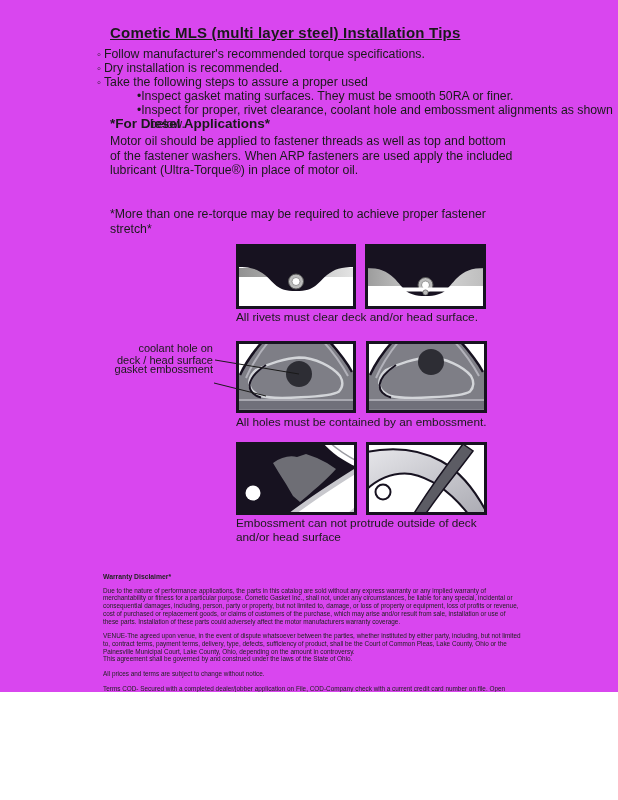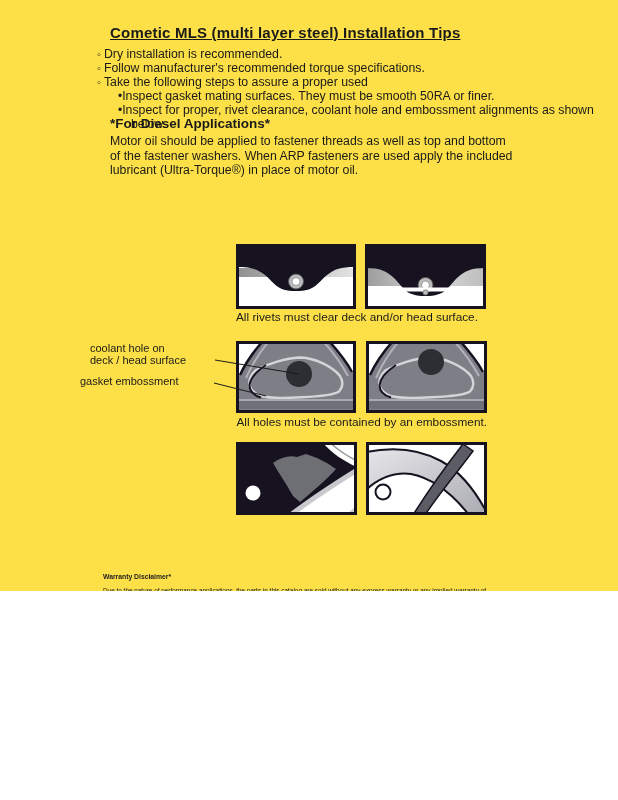--- a/index.html
+++ b/index.html
@@ -1,66 +1,67 @@
 <!DOCTYPE html>
 <html><head>
 <meta charset="utf-8">
 <style>
   html,body{margin:0;padding:0;background:#ffffff;}
-  .page{position:relative;width:618px;height:591px;background:#fde047;
+  .page{position:relative;width:618px;height:692px;background:#d946ef;
         font-family:"Liberation Sans",sans-serif;color:#1a1a1a;overflow:hidden;}
   .abs{position:absolute;}
 
   .title{left:110px;top:24px;font-size:15px;font-weight:bold;text-decoration:underline;letter-spacing:.2px;}
 
   .tips{left:97px;top:47px;font-size:12.3px;line-height:14px;}
   .tip{padding-left:13px;text-indent:-13px;}
   .tip::before{content:"\25E6\00a0";font-size:11px;}
-  .tip.sub{margin-left:21px;}
+  .tip.sub{margin-left:40px;}
   .tip.sub::before{content:"\2022";font-size:12px;}
 
   .diesel-h{left:110px;top:116px;font-size:13.5px;font-weight:bold;}
   .body-p{left:110px;width:404px;font-size:12.3px;line-height:14.6px;}
   .p1{top:134px;}
   .p2{top:165px;}
   .note{top:207px;}
 
   .rw-header{width:121px;text-align:center;font-size:13px;font-weight:bold;letter-spacing:.5px;margin-top:20px;}
   .panel{box-sizing:border-box;}
   .panel svg{display:block;width:100%;height:100%;}
   .caption{font-size:11.8px;font-weight:normal;line-height:13.5px;}
 
-  .ann{font-size:11px;line-height:11.8px;text-align:left;}
+  .ann{font-size:11px;line-height:11.8px;text-align:right;}
   .ann-coolant{left:90px;top:343px;width:123px;}
-  .ann-gasket{left:80px;top:376px;width:133px;}
+  .ann-gasket{left:80px;top:364px;width:133px;}
 
   .disclaimer{left:103px;top:573px;width:418px;font-size:6.4px;line-height:7.7px;color:#222;}
   .disclaimer .dh{font-size:6.8px;font-weight:bold;margin:0 0 6px 0;}
   .disclaimer p{margin:0 0 7px 0;}
   .disclaimer p.tight{margin-bottom:0;}
 
   .part-code{left:388px;top:759px;font-size:13.5px;letter-spacing:.3px;color:#2a2a2a;}
 </style>
 </head>
 <body>
 
 <div class="page">
 
   <div class="abs title">Cometic MLS (multi layer steel) Installation Tips</div>
 
   <div class="abs tips">
+    <div class="tip">Follow manufacturer's recommended torque specifications.</div>
     <div class="tip">Dry installation is recommended.</div>
-    <div class="tip">Follow manufacturer's recommended torque specifications.</div>
     <div class="tip">Take the following steps to assure a proper used</div>
     <div class="tip sub">Inspect gasket mating surfaces.  They must be smooth 50RA or finer.</div>
     <div class="tip sub">Inspect for proper, rivet clearance, coolant hole and embossment alignments as shown below.</div>
   </div>
 
   <div class="abs diesel-h">*For Diesel Applications*</div>
   <div class="abs body-p p1">Motor oil should be applied to fastener threads as well as top and bottom of the fastener washers. When ARP fasteners are used apply the included lubricant (Ultra-Torque®) in place of motor oil.</div>
+  <div class="abs body-p note">*More than one re-torque may be required to achieve proper fastener stretch*</div>
 
   <div class="abs rw-header" style="left:236px;top:229px;">RIGHT</div>
   <div class="abs rw-header" style="left:365px;top:229px;">WRONG</div>
 
   <div class="abs panel" style="left:236px;top:244px;width:120px;height:65px;">
     <svg viewBox="0 0 120 65">
       <defs>
           <linearGradient id="g1a" x1="0" y1="0" x2="1" y2="0">
         <stop offset="0" stop-color="#8f8f8f"></stop>
             <stop offset="1" stop-color="#e6e6e6"></stop>
@@ -142,21 +143,21 @@
     <div>coolant hole on</div>
     <div>deck / head surface</div>
   </div>
   <div class="abs ann ann-gasket">gasket embossment</div>
 
   <svg class="abs" style="left:205px;top:352px;" width="100" height="50">
     <line x1="10" y1="8" x2="94" y2="22" stroke="#1a1a1a" stroke-width="1"></line>
     <line x1="9" y1="31" x2="61" y2="44" stroke="#1a1a1a" stroke-width="1"></line>
   </svg>
 
-  <div class="abs caption" style="left:236px;top:416px;width:251px;text-align:right;">All holes must be contained by an embossment.</div>
+  <div class="abs caption" style="left:236px;top:416px;width:251px;text-align:left;">All holes must be contained by an embossment.</div>
 
   <div class="abs rw-header" style="left:236px;top:429px;">RIGHT</div>
   <div class="abs rw-header" style="left:366px;top:429px;">WRONG</div>
 
   <div class="abs panel" style="left:236px;top:442px;width:121px;height:73px;">
     <svg viewBox="0 0 121 73">
       <rect width="121" height="73" fill="#ffffff"></rect>
       <path d="M0,0 H86 C96,11 107,19 121,25 L121,30 C97,45 73,60 54,73 L0,73 Z" fill="#171220"></path>
       <path d="M37,21 C45,15 54,13 61,15 L70,12 L81,16 L91,21 L100,27 C90,38 76,50 64,60 L57,54 L50,42 L43,31 Z" fill="#6e6e75"></path>
       <path d="M121,28 C97,43 74,58 56,72" stroke="#c8c8cd" stroke-width="5" fill="none"></path>
@@ -177,20 +178,21 @@
         </defs>
       <rect width="121" height="73" fill="#ffffff"></rect>
       <path d="M0,10 C30,4 55,8 75,19 C95,30 110,50 121,71 L121,73 L103,73 C85,50 65,36 45,32 C28,30 12,37 0,48 Z" fill="url(#g3b)" stroke="#171220" stroke-width="2"></path>
       <path d="M97,2 L107,9 C90,32 72,53 59,73 L47,73 C62,49 80,24 97,2 Z" fill="#5c5c64" stroke="#171220" stroke-width="1.5"></path>
       <circle cx="17" cy="50" r="7.5" fill="#ffffff" stroke="#171220" stroke-width="2"></circle>
       <path d="M112,73 L121,65 L121,73 Z" fill="#b9b9c0"></path>
       <rect x="1.5" y="1.5" width="118" height="70" fill="none" stroke="#171220" stroke-width="3"></rect>
     </svg>
   </div>
 
+  <div class="abs caption" style="left:236px;top:517px;width:255px;">Embossment can not protrude outside of deck and/or head surface</div>
 
   <div class="abs disclaimer">
     <p class="dh">Warranty Disclaimer*</p>
     <p>Due to the nature of performance applications, the parts in this catalog are sold without any express warranty or any implied warranty of merchantability or fitness for a particular purpose.  Cometic Gasket Inc., shall not, under any circumstances, be liable for any special, incidental or consequential damages, including, person, party or property, but not limited to, damage, or loss of property or equipment, loss of profits or revenue, cost of purchased or replacement goods, or claims of customers of the purchase, which may arise and/or result from sale, installation or use of these parts.  Installation of these parts could adversely affect the motor manufacturers warranty coverage.</p>
     <p class="tight">VENUE-The agreed upon venue, in the event of dispute whatsoever between the parties, whether instituted by either party, including, but not limited to, contract terms, payment terms, delivery, type, defects, sufficiency of product, shall be the Court of Common Pleas, Lake County, Ohio or the Painesville Municipal Court, Lake County, Ohio, depending on the amount in controversy.</p>
     <p>This agreement shall be governed by and construed under the laws of the State of Ohio.</p>
     <p>All prices and terms are subject to change without notice.</p>
     <p>Terms COD- Secured with a completed dealer/jobber application on File, COD-Company check with a current credit card number on file.  Open accounts may be established by well rated firms.  A credit application is available upon request.  Open accounts are due payable Net 30 days from date of invoice.  No statement will be sent.  If an account becomes 60 or more days past due, it is subject to being placed on credit hold.  No orders will be shipped or new orders accepted until past due balance is paid.  If an account becomes 90 or more days past due, it is subject to being placed for collections.  All costs of collection are the responsibility of the customer, including attorney fees, court costs, and other expenses of litigation.</p>
     <p>Returns- Authorized (RGA) must be obtained in advance on all returns.  A packing slip or invoice number must accompany the merchandise.  No returns after 30 days from invoice date.  All returns are subject to a 25% restocking charge.  All custom designed and custom manufactured gaskets are non-returnable.</p>
     <p class="tight">Only catalog parts are returnable.</p>

